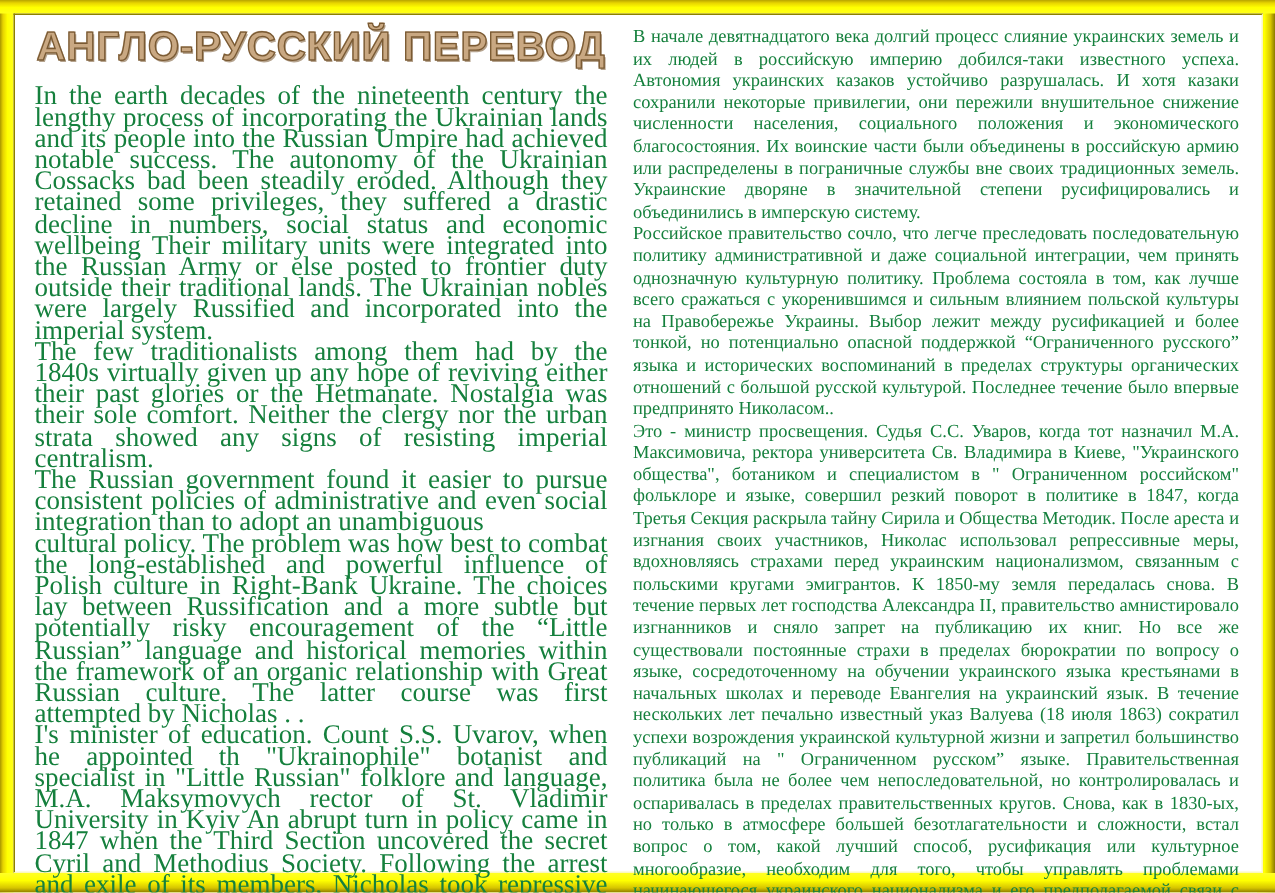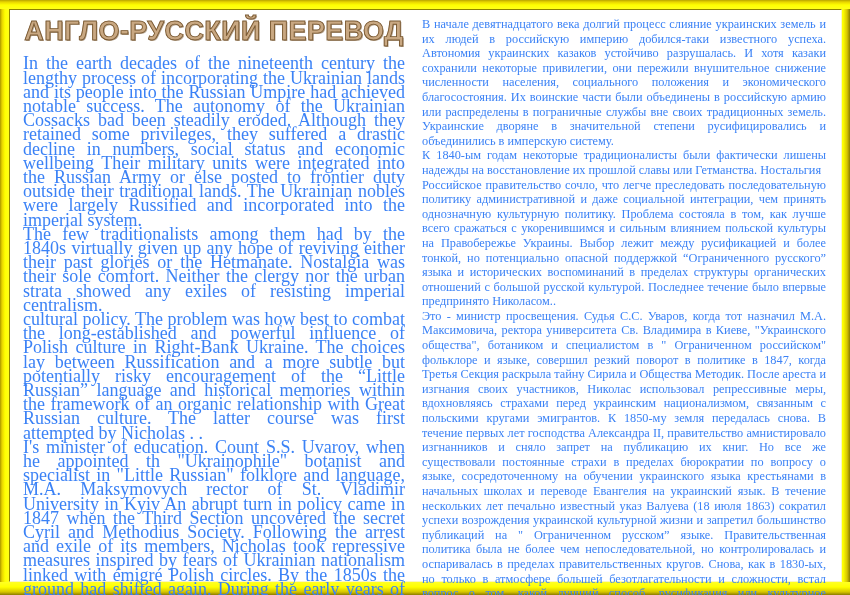--- a/index.html
+++ b/index.html
@@ -81,21 +81,21 @@
       1px 1px 0 rgba(120, 88, 50, 0.55),
       -0.4px -0.4px 0 rgba(175, 143, 105, 0.7);
     white-space: nowrap;
   }
 
   
   .para {
     margin: 0;
     text-align: justify;
     text-justify: inter-word;
-    color: #3b82f6;
+    color: #15803d;
     font-family: "Liberation Serif", "DejaVu Serif", serif;
   }
   #col-english .para {
     font-size: 18px;
     line-height: 14.2px;
   }
   #col-russian .para {
     font-size: 12.3px;
     line-height: 14.6px;
   }
@@ -106,27 +106,27 @@
 </head>
 <body>
 
 <div id="page-frame">
   <div id="content-sheet">
     <div id="columns">
 
       <div class="column" id="col-english">
         <div id="doc-title">АНГЛО-РУССКИЙ ПЕРЕВОД</div>
         <p class="para last-line-natural">In the earth decades of the nineteenth century the lengthy process of incorporating the Ukrainian lands and its people into the Russian Umpire had achieved notable success. The autonomy of the Ukrainian Cossacks bad been steadily eroded. Although they retained some privileges, they suffered a drastic decline in numbers, social status and economic wellbeing Their military units were integrated into the Russian Army or else posted to frontier duty outside their traditional lands. The Ukrainian nobles were largely Russified and incorporated into the imperial system.</p>
-        <p class="para last-line-natural">The few traditionalists among them had by the 1840s virtually given up any hope of reviving either their past glories or the Hetmanate. Nostalgia was their sole comfort. Neither the clergy nor the urban strata showed any exiles of resisting imperial centralism.</p>
+        <p class="para last-line-natural">The few traditionalists among them had by the 1840s virtually given up any hope of reviving either their past glories or the Hetmanate. Nostalgia was their sole comfort. Neither the clergy nor the urban strata showed any signs of resisting imperial centralism.</p>
+        <p class="para last-line-natural">The Russian government found it easier to pursue consistent policies of administrative and even social integration than to adopt an unambiguous</p>
         <p class="para last-line-natural">cultural policy. The problem was how best to combat the long-established and powerful  influence of Polish culture in Right-Bank Ukraine. The choices lay between Russification and a more subtle but potentially risky encouragement of the “Little Russian” language and historical memories within the framework of an organic relationship with Great Russian culture.   The latter course was first attempted  by Nicholas . .</p>
         <p class="para last-line-natural">I's minister of education. Count S.S. Uvarov, when he appointed th "Ukrainophile" botanist and specialist in "Little Russian" folklore and language, M.A. Maksymovych rector of St. Vladimir University in Kyiv An abrupt turn in policy came in 1847 when the Third Section uncovered the secret Cyril and Methodius Society. Following the arrest and exile of its members, Nicholas took repressive measures inspired by fears of Ukrainian nationalism linked with émigré Polish circles. By the 1850s the ground had shifted again. During the early years of Alexander II's reign the government amnestied the exiles and lifted the prohibition on publishing their books. But there were also persistent fears within the bureaucracy over the language question centred on the teaching of Ukrainian to peasants in primary schools and the translation of the Gospel into Ukrainian. Within a few years the notorious Valuev edict (18 July 1863) cut down the blossoms of a revival of Ukrainian cultural life and forbade most publications in the "Little Russian” language. Government policy was no longer just inconsistent but controversial and contested within government circles. Once again as in the 1830s, but in an atmosphere of greater urgency and complexity, the question was whether Russification or cultural diversity was the better way to manage problems of incipient Ukrainian nationalism and its alleged connection with Polish subversion.   The urgency increased with the outbreak of the Polish rebellion of 1863-64.</p>
       </div>
 
       <div class="column" id="col-russian">
         <p class="para last-line-natural">В начале девятнадцатого века долгий процесс слияние украинских земель и их людей в российскую империю добился-таки известного успеха. Автономия украинских казаков устойчиво разрушалась. И хотя казаки сохранили некоторые привилегии, они пережили внушительное снижение численности населения, социального положения и экономического благосостояния. Их воинские части были объединены в российскую армию или распределены в пограничные службы вне своих традиционных земель. Украинские дворяне в значительной степени русифицировались и объединились в имперскую систему.</p>
-        <p class="para last-line-natural">К 1840-ым годам некоторые традиционалисты были фактически лишены надежды на восстановление их прошлой славы или Гетманства. Ностальгия</p>
         <p class="para last-line-natural">Российское правительство сочло, что легче преследовать последовательную политику административной и даже социальной интеграции, чем принять однозначную культурную политику. Проблема состояла в том, как лучше всего сражаться с укоренившимся и сильным влиянием польской культуры на Правобережье Украины. Выбор лежит между русификацией и более тонкой, но потенциально опасной поддержкой “Ограниченного русского” языка и исторических воспоминаний в пределах структуры органических отношений с большой русской культурой. Последнее течение было впервые предпринято Николасом..</p>
         <p class="para last-line-natural">Это - министр просвещения. Судья С.С. Уваров, когда тот назначил М.А. Максимовича, ректора университета Св. Владимира в Киеве, "Украинского общества", ботаником и специалистом в " Ограниченном российском" фольклоре и языке, совершил резкий поворот в политике в 1847, когда Третья Секция раскрыла тайну Сирила и Общества Методик. После ареста и изгнания своих участников, Николас использовал репрессивные меры, вдохновляясь страхами перед украинским национализмом, связанным с польскими кругами эмигрантов. К 1850-му земля передалась снова. В течение первых лет господства Александра II, правительство амнистировало изгнанников и сняло запрет на публикацию их книг. Но все же существовали постоянные страхи в пределах бюрократии по вопросу о языке, сосредоточенному на обучении украинского языка крестьянами в начальных школах и переводе Евангелия на украинский язык. В течение нескольких лет печально известный указ Валуева (18 июля 1863) сократил успехи возрождения украинской культурной жизни и запретил большинство публикаций на " Ограниченном русском” языке. Правительственная политика была не более чем непоследовательной, но контролировалась и оспаривалась в пределах правительственных кругов. Снова, как в 1830-ых, но только в атмосфере большей безотлагательности и сложности, встал вопрос о том, какой лучший способ, русификация или культурное многообразие, необходим для того, чтобы управлять проблемами начинающегося украинского национализма и его предполагаемой связи с польской подрывной деятельностью.   Безотлагательность увеличилась со вспышкой польского восстания 1863-64 годов.</p>
       </div>
 
     </div>
   </div>
 </div>
 
 </body></html>

